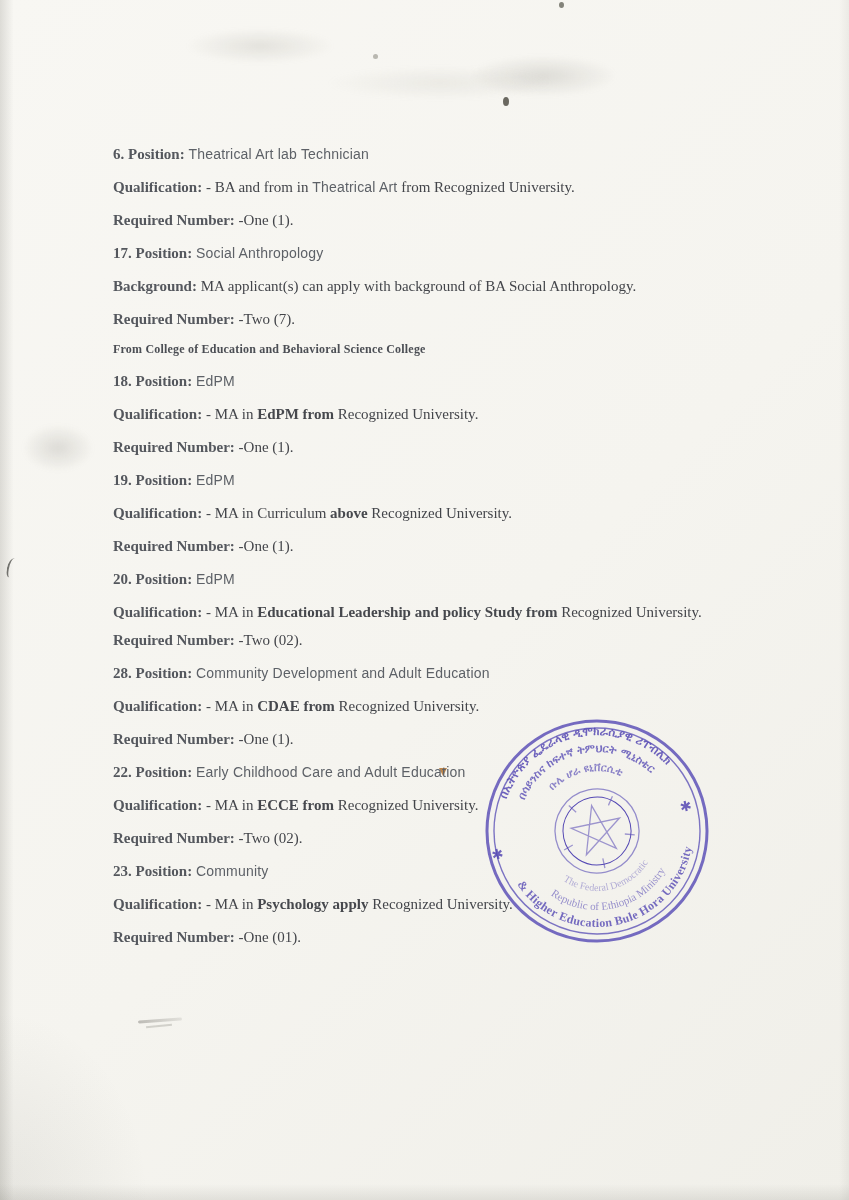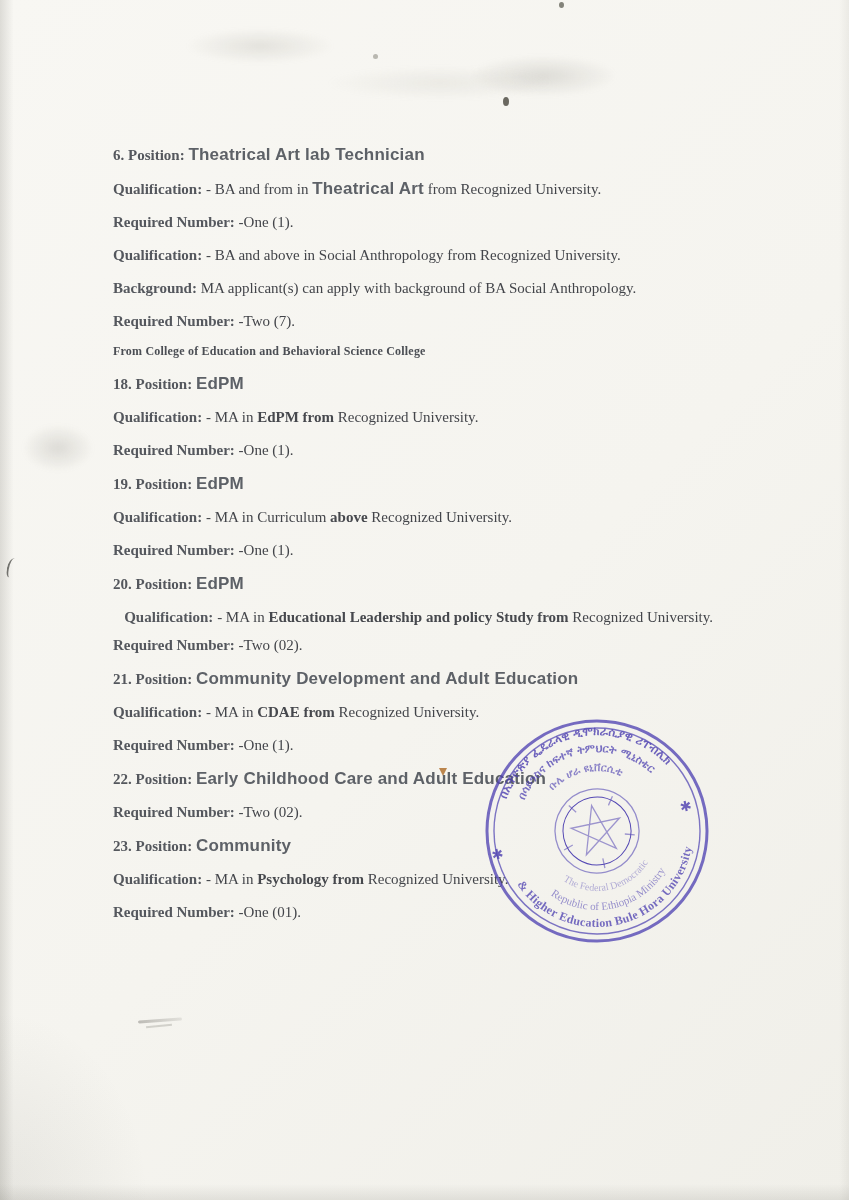--- a/index.html
+++ b/index.html
@@ -43,28 +43,28 @@
   .margin-squiggle{position:absolute;left:7px;top:558px;width:8px;height:20px;
     border-left:2px solid #4a4a46;border-radius:60% 0 0 40%;transform:rotate(10deg);opacity:.75;}
   .pencil-dash{position:absolute;left:138px;top:1019px;width:44px;height:3px;
     background:linear-gradient(90deg,rgba(120,118,112,0.45),rgba(120,118,112,0.15));
     transform:rotate(-4deg);border-radius:2px;}
   .pencil-dash2{position:absolute;left:146px;top:1025px;width:26px;height:2px;
     background:rgba(120,118,112,0.28);transform:rotate(-6deg);}
   
   #doc-content{position:absolute;left:113px;top:144px;width:660px;}
   .line{font-size:15px;line-height:21px;margin-bottom:12px;color:#43454a;}
-  .line.narrow{max-width:600px;text-align:right;}
+  .line.narrow{max-width:600px;}
   .line.tight{margin-bottom:7px;}
   .line.heading{font-size:12px;line-height:22px;font-weight:bold;color:#4b4e54;
     margin-top:-4px;margin-bottom:11px;letter-spacing:.2px;}
   .seg-label{font-weight:bold;color:#54575d;}
   .seg-reg{color:#43454a;}
-  .seg-pos{font-family:"Liberation Sans",sans-serif;font-weight:bold;color:#5d6167;
-    font-size:17px;letter-spacing:.2px;}
+  .seg-pos{font-family:"Liberation Sans",sans-serif;font-weight:normal;color:#5d6167;
+    font-size:14px;letter-spacing:.2px;}
   .seg-boldserif{font-weight:bold;color:#46484d;font-family:Liberation Serif, serif;}
   
   .stamp-wrap{position:absolute;left:477px;top:711px;width:240px;height:240px;
     transform:rotate(-12deg);pointer-events:none;}
   .stamp{mix-blend-mode:multiply;opacity:.94;}
   .stamp circle,.stamp path.star{stroke:#4a3db0;fill:none;}
   .ring-outer{stroke-width:3;opacity:.8;}
   .ring-mid{stroke-width:1.4;opacity:.75;}
   .ring-center{stroke-width:1.3;opacity:.6;}
   .star{stroke-width:1.3;opacity:.55;}
@@ -98,40 +98,41 @@
   <div class="speck speck-3"></div>
   <div class="orange-speck"></div>
   <div class="margin-squiggle"></div>
   <div class="pencil-dash"></div>
   <div class="pencil-dash2"></div>
 
   <div id="doc-content">
       <div class="line"><span class="seg-label">6. Position: </span><span class="seg-pos">Theatrical Art lab Technician</span></div>
       <div class="line"><span class="seg-label">Qualification: </span><span class="seg-reg">- BA and from in </span><span class="seg-pos">Theatrical Art</span><span class="seg-reg"> from Recognized University.</span></div>
       <div class="line"><span class="seg-label">Required Number: </span><span class="seg-reg">-One (1).</span></div>
-      <div class="line"><span class="seg-label">Qualification: </span><span class="seg-reg">- BA and above in Social Anthropology from Recognized University.</span></div>
+      <div class="line"><span class="seg-label">17. Position: </span><span class="seg-pos">Social Anthropology</span></div>
       <div class="line"><span class="seg-label">Background: </span><span class="seg-reg">MA applicant(s) can apply with background of BA Social Anthropology.</span></div>
       <div class="line"><span class="seg-label">Required Number: </span><span class="seg-reg">-Two (7).</span></div>
       <div class="line heading">From College of Education and Behavioral Science College</div>
       <div class="line"><span class="seg-label">18. Position: </span><span class="seg-pos">EdPM</span></div>
       <div class="line"><span class="seg-label">Qualification: </span><span class="seg-reg">- MA in </span><span class="seg-boldserif">EdPM from</span><span class="seg-reg"> Recognized University.</span></div>
       <div class="line"><span class="seg-label">Required Number: </span><span class="seg-reg">-One (1).</span></div>
       <div class="line"><span class="seg-label">19. Position: </span><span class="seg-pos">EdPM</span></div>
       <div class="line"><span class="seg-label">Qualification: </span><span class="seg-reg">- MA in Curriculum </span><span class="seg-boldserif">above</span><span class="seg-reg"> Recognized University.</span></div>
       <div class="line"><span class="seg-label">Required Number: </span><span class="seg-reg">-One (1).</span></div>
       <div class="line"><span class="seg-label">20. Position: </span><span class="seg-pos">EdPM</span></div>
       <div class="line narrow tight"><span class="seg-label">Qualification: </span><span class="seg-reg">- MA in </span><span class="seg-boldserif">Educational Leadership and policy Study from</span><span class="seg-reg"> Recognized University.</span></div>
       <div class="line"><span class="seg-label">Required Number: </span><span class="seg-reg">-Two (02).</span></div>
-      <div class="line"><span class="seg-label">21. Position: </span><span class="seg-pos">Community Development and Adult Education</span></div>
+      <div class="line"><span class="seg-label">28. Position: </span><span class="seg-pos">Community Development and Adult Education</span></div>
       <div class="line"><span class="seg-label">Qualification: </span><span class="seg-reg">- MA in </span><span class="seg-boldserif">CDAE from</span><span class="seg-reg"> Recognized University.</span></div>
       <div class="line"><span class="seg-label">Required Number: </span><span class="seg-reg">-One (1).</span></div>
       <div class="line"><span class="seg-label">22. Position: </span><span class="seg-pos">Early Childhood Care and Adult Education</span></div>
+      <div class="line"><span class="seg-label">Qualification: </span><span class="seg-reg">- MA in </span><span class="seg-boldserif">ECCE from</span><span class="seg-reg"> Recognized University.</span></div>
       <div class="line"><span class="seg-label">Required Number: </span><span class="seg-reg">-Two (02).</span></div>
       <div class="line"><span class="seg-label">23. Position: </span><span class="seg-pos">Community</span></div>
-      <div class="line"><span class="seg-label">Qualification: </span><span class="seg-reg">- MA in </span><span class="seg-boldserif">Psychology from</span><span class="seg-reg"> Recognized University.</span></div>
+      <div class="line"><span class="seg-label">Qualification: </span><span class="seg-reg">- MA in </span><span class="seg-boldserif">Psychology apply</span><span class="seg-reg"> Recognized University.</span></div>
       <div class="line"><span class="seg-label">Required Number: </span><span class="seg-reg">-One (01).</span></div>
     </div>
 
   <div class="stamp-wrap">
     <svg class="stamp" width="240" height="240" viewBox="0 0 240 240">
       <defs>
         <path id="arcT96" d="M 24 120 A 96 96 0 0 1 216 120"></path>
         <path id="arcT79" d="M 41 120 A 79 79 0 0 1 199 120"></path>
         <path id="arcT60" d="M 60 120 A 60 60 0 0 1 180 120"></path>
         <path id="arcB60" d="M 60 120 A 60 60 0 0 0 180 120"></path>

